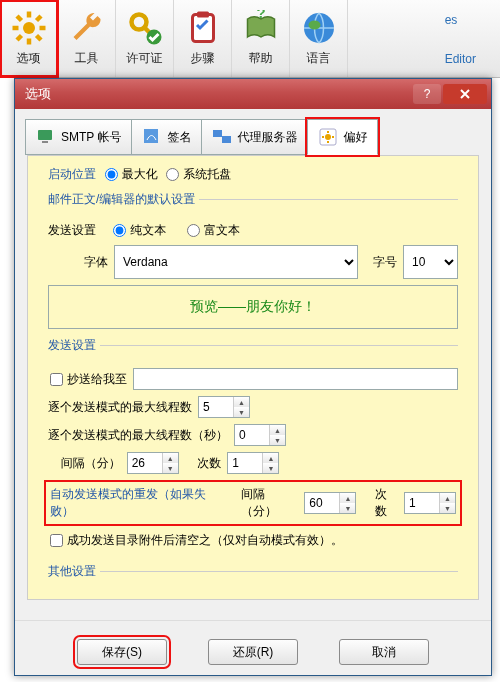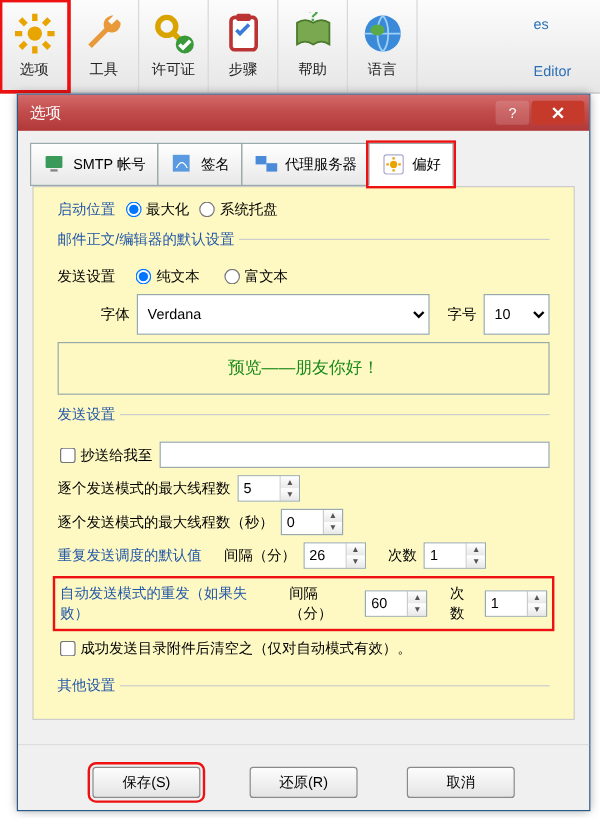--- a/index.html
+++ b/index.html
@@ -332,21 +332,21 @@
         <span>逐个发送模式的最大线程数（秒）</span>
         <span class="spin">
             <input value="0" style="">
             <span class="arrows">
               <div>▲</div>
               <div>▼</div>
             </span>
           </span>
       </div>
       <div class="field-row">
-        <span class="blue">重复发送调度的默认值</span>&nbsp;&nbsp;
+        &nbsp;&nbsp;
         <span>间隔（分）</span>
         <span class="spin">
             <input value="26" style="">
             <span class="arrows">
               <div>▲</div>
               <div>▼</div>
             </span>
           </span>
         &nbsp;&nbsp;<span>次数</span>
         <span class="spin">

